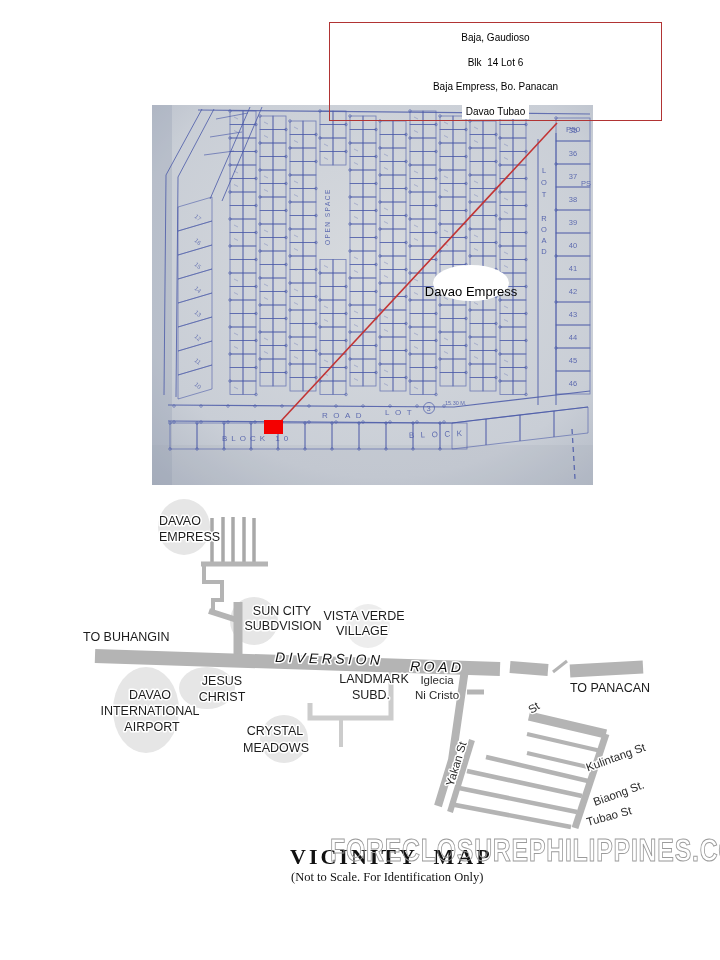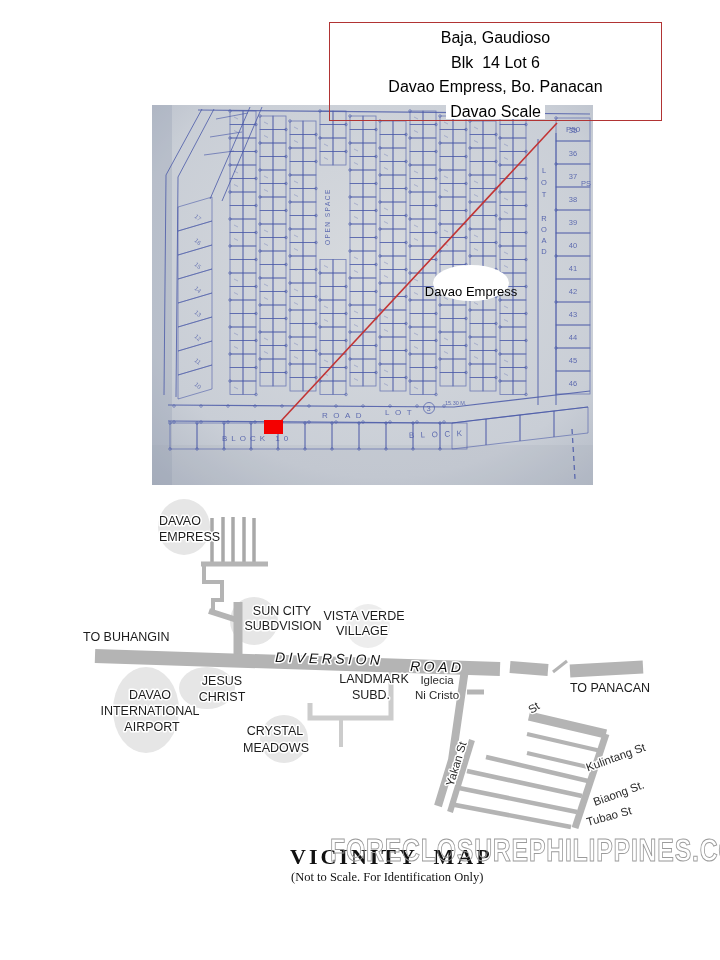--- a/index.html
+++ b/index.html
@@ -8,21 +8,21 @@
   #scene{position:absolute;left:0;top:0;}
   svg text{font-family:"Liberation Sans",sans-serif;}
   .halo{paint-order:stroke;stroke:#ffffff;stroke-width:3px;stroke-linejoin:round;}
   .vlabel{fill:#1c1c1c;font-size:12.5px;}
   .slabel{fill:#2b2b2b;font-size:11.5px;}
   .ital{font-style:italic;letter-spacing:3.5px;font-size:14px;fill:#111;}
   .platxt{fill:#4a59a8;opacity:.85;}
   #info-box{position:absolute;left:329px;top:22px;width:333px;height:99px;
     border:1.5px solid #b13434;box-sizing:border-box;display:flex;flex-direction:column;
     align-items:center;padding-top:7px;gap:9.5px;z-index:5;background:transparent;}
-  #info-box span{font-size:16px;line-height:15px;color:#000;background:#ffffff;
+  #info-box span{font-size:10px;line-height:15px;color:#000;background:#ffffff;
     padding:0 4px;white-space:pre;}
   .serif-title{font-family:"Liberation Serif",serif;}
 </style>
 </head>
 <body>
 
 <div id="page">
 
 <svg id="scene" width="720" height="960" viewBox="0 0 720 960">
   <defs>
@@ -950,17 +950,17 @@
   <g>
     <text class="serif-title" x="290" y="864" font-size="22" font-weight="bold" letter-spacing="3" word-spacing="8" fill="#111">VICINITY MAP</text>
     <text class="serif-title" x="291" y="881" font-size="12.5" fill="#111">(Not to Scale. For Identification Only)</text>
     <text transform="translate(330,861) scale(0.8 1)" font-size="31" font-weight="bold" letter-spacing="1" fill="none" stroke="#9b9b9b" stroke-width="1">FORECLOSUREPHILIPPINES.COM</text>
   </g>
 </svg>
 
 <div id="info-box">
   <span>Baja, Gaudioso</span>
   <span>Blk  14 Lot 6</span>
-  <span>Davao Empress, Bo. Panacan</span>
-  <span>Davao Scale</span>
+  <span>Baja Empress, Bo. Panacan</span>
+  <span>Davao Tubao</span>
 </div>
 
 </div>
 
 </body></html>

